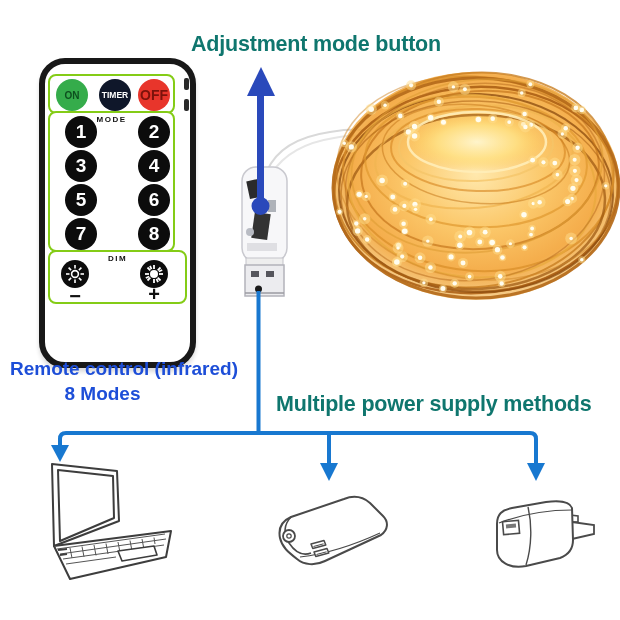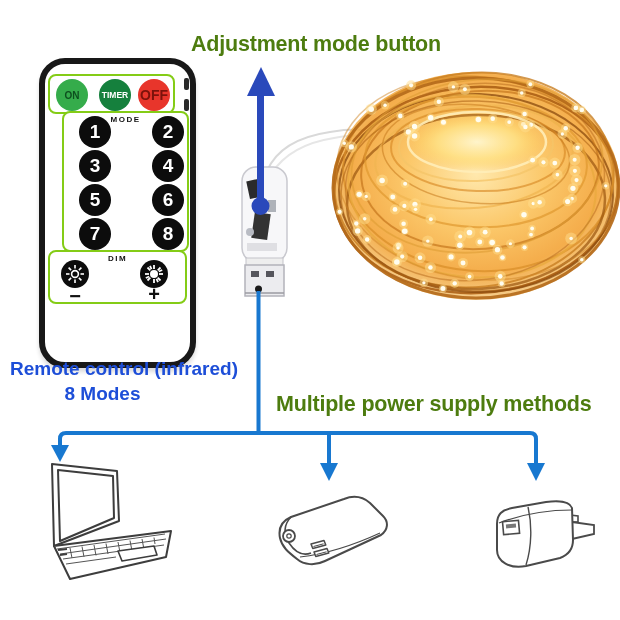--- a/index.html
+++ b/index.html
@@ -1,33 +1,33 @@
 <!DOCTYPE html>
 <html><head>
 <meta charset="utf-8">
 <style>
   html,body{margin:0;padding:0;background:#fff;}
   #stage{position:relative;width:620px;height:620px;background:#ffffff;overflow:hidden;
          font-family:"Liberation Sans",sans-serif;color:#0d0d0d;}
   .abs{position:absolute;}
-  .hd{font-weight:bold;font-size:21.5px;letter-spacing:-0.2px;color:#4d7c0f;white-space:nowrap;}
+  .hd{font-weight:bold;font-size:21.5px;letter-spacing:-0.2px;color:#0f766e;white-space:nowrap;}
   .cap{font-weight:bold;font-size:19px;color:#1d4ed8;text-align:center;white-space:nowrap;}
 
   
   #remote{left:39px;top:58px;width:145px;height:298px;border:6px solid #181818;
           border-radius:26px;background:#fff;box-shadow:0 4px 4px rgba(0,0,0,.14);}
   .nub{position:absolute;width:5px;height:12px;background:#2a2a2a;border-radius:2px;}
   .sec{position:absolute;left:3px;width:123px;border:2px solid #84cc16;border-radius:8px;background:#fff;}
   #sec-power{top:10px;height:36px;}
-  #sec-mode{top:47px;height:137px;margin-left:14px;}
+  #sec-mode{top:47px;height:137px;}
   #sec-dim{top:186px;height:50px;padding-left:12px;}
   .rbtn{position:absolute;width:32px;height:32px;border-radius:50%;display:flex;
         align-items:center;justify-content:center;font-weight:bold;}
   .btn-on{left:6px;top:3px;background:#35ac4b;color:#0d4f1e;font-size:10px;}
-  .btn-timer{left:49px;top:3px;background:#15803d;color:#fff;font-size:8.5px;}
+  .btn-timer{left:49px;top:3px;background:#0f172a;color:#fff;font-size:8.5px;}
   .btn-off{left:88px;top:3px;background:#e8352b;color:#7c120b;font-size:14px;}
   .seclab{position:absolute;top:2px;left:0;width:100%;text-align:center;
           font-size:8px;font-weight:bold;letter-spacing:1.5px;color:#111;}
   .num{background:#0c0c0c;color:#fff;font-size:19px;}
   .dimbtn{position:absolute;width:28px;height:28px;border-radius:50%;background:#0c0c0c;
           display:flex;align-items:center;justify-content:center;}
   .pm{position:absolute;width:28px;text-align:center;font-size:20px;font-weight:bold;
       color:#111;line-height:1;}
 
   svg{display:block;}

